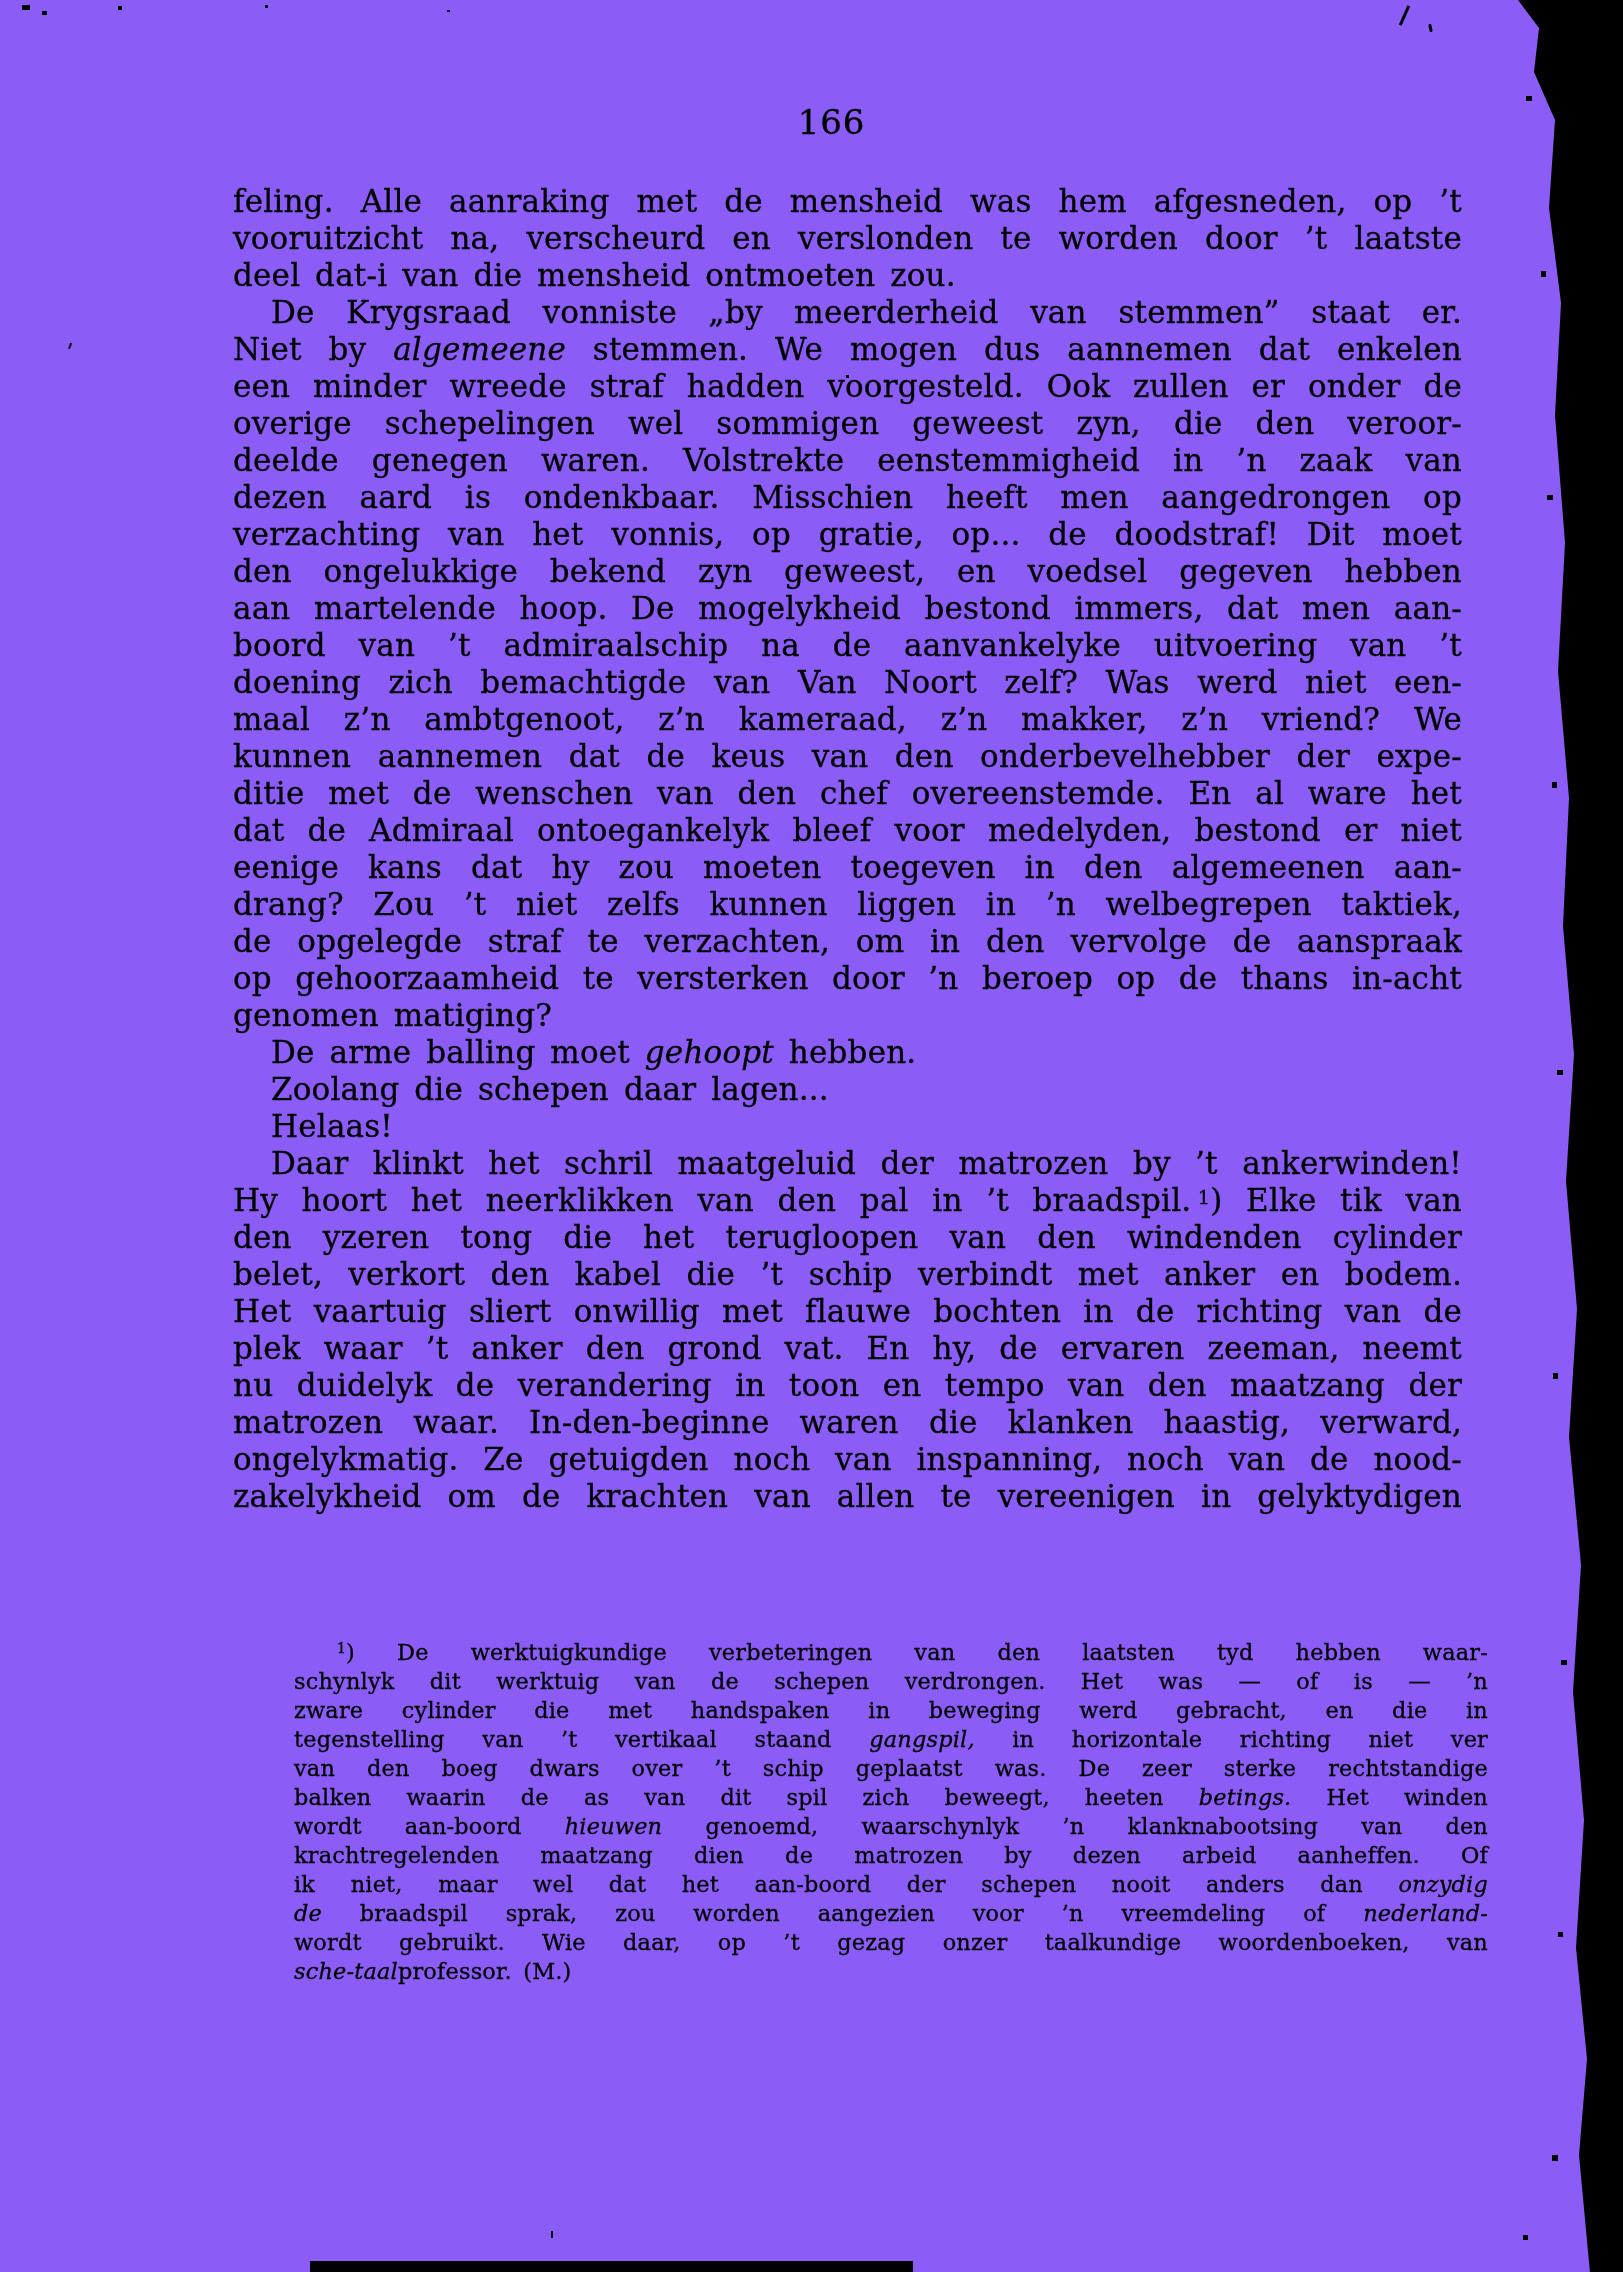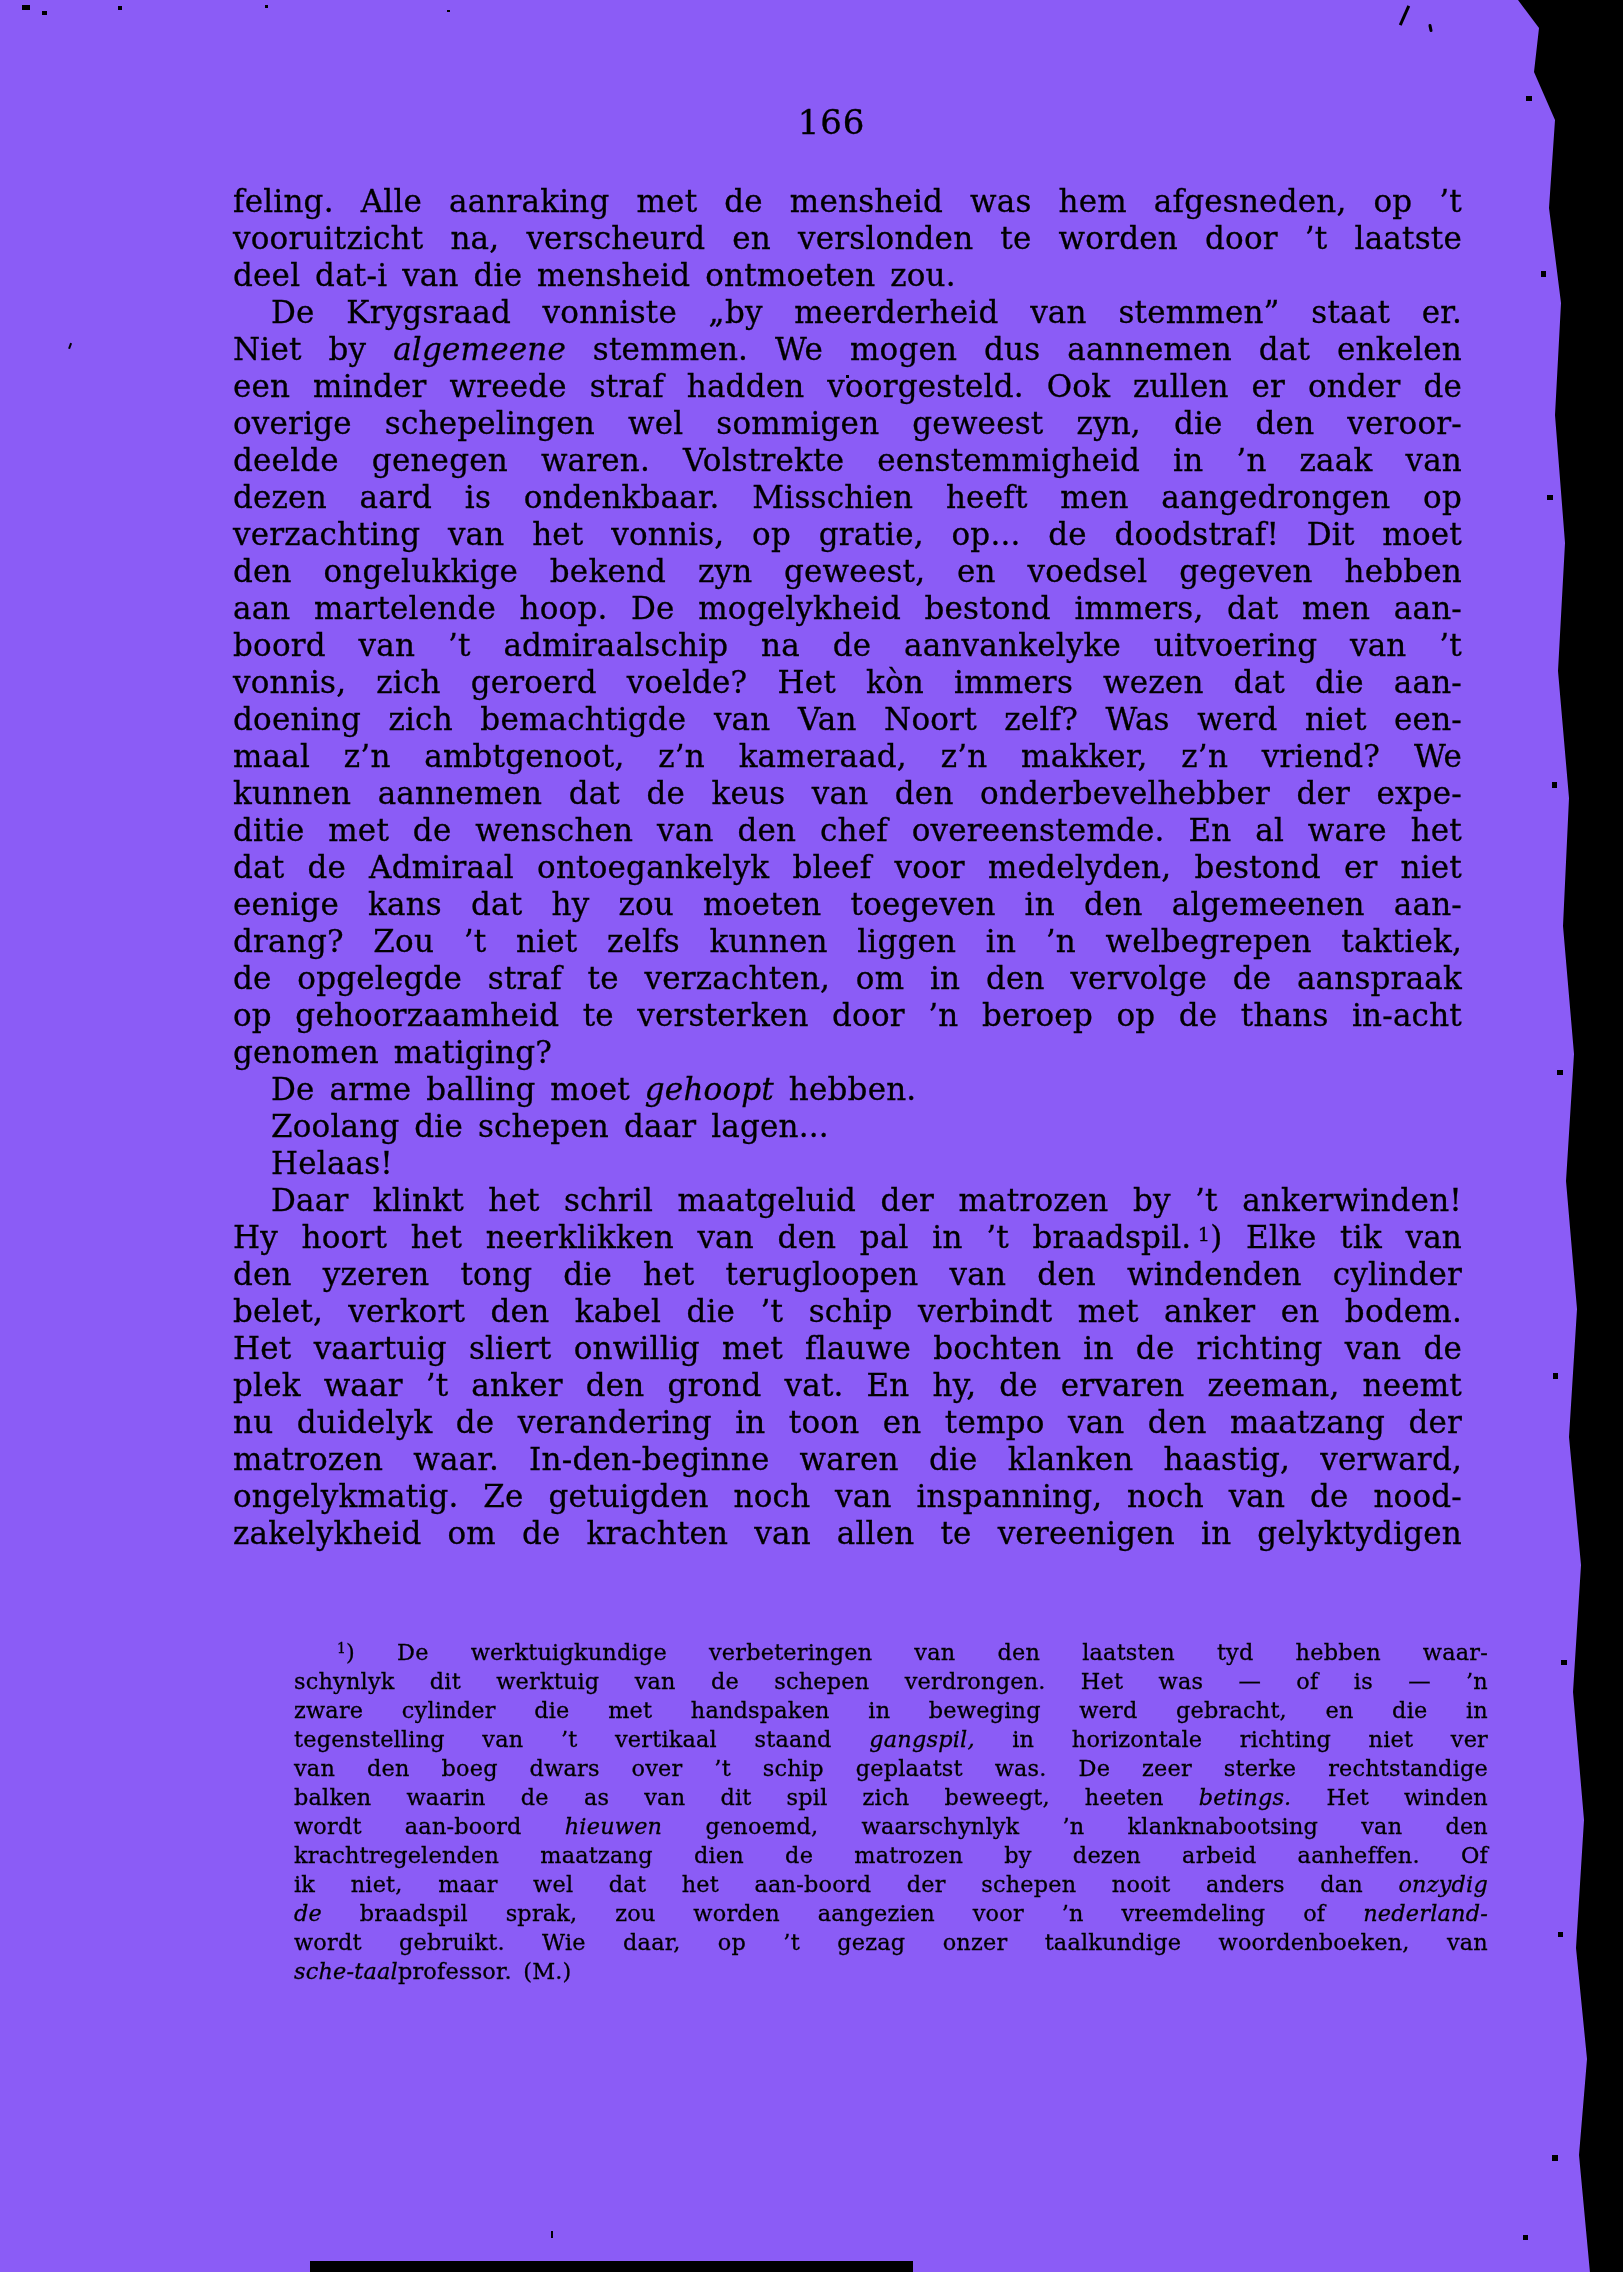--- a/index.html
+++ b/index.html
@@ -113,21 +113,20 @@
       <div class="body-line indent"><span>De Krygsraad vonniste „by meerderheid van stemmen” staat er.</span></div>
       <div class="body-line"><span>Niet by </span><i>algemeene</i><span> stemmen. We mogen dus aannemen dat enkelen</span></div>
       <div class="body-line"><span>een minder wreede straf hadden voorgesteld. Ook zullen er onder de</span></div>
       <div class="body-line"><span>overige schepelingen wel sommigen geweest zyn, die den veroor-</span></div>
       <div class="body-line"><span>deelde genegen waren. Volstrekte eenstemmigheid in ’n zaak van</span></div>
       <div class="body-line"><span>dezen aard is ondenkbaar. Misschien heeft men aangedrongen op</span></div>
       <div class="body-line"><span>verzachting van het vonnis, op gratie, op... de doodstraf! Dit moet</span></div>
       <div class="body-line"><span>den ongelukkige bekend zyn geweest, en voedsel gegeven hebben</span></div>
       <div class="body-line"><span>aan martelende hoop. De mogelykheid bestond immers, dat men aan-</span></div>
       <div class="body-line"><span>boord van ’t admiraalschip na de aanvankelyke uitvoering van ’t</span></div>
-      <div class="body-line"><span>vonnis, zich geroerd voelde? Het kòn immers wezen dat die aan-</span></div>
       <div class="body-line"><span>doening zich bemachtigde van Van Noort zelf? Was werd niet een-</span></div>
       <div class="body-line"><span>maal z’n ambtgenoot, z’n kameraad, z’n makker, z’n vriend? We</span></div>
       <div class="body-line"><span>kunnen aannemen dat de keus van den onderbevelhebber der expe-</span></div>
       <div class="body-line"><span>ditie met de wenschen van den chef overeenstemde. En al ware het</span></div>
       <div class="body-line"><span>dat de Admiraal ontoegankelyk bleef voor medelyden, bestond er niet</span></div>
       <div class="body-line"><span>eenige kans dat hy zou moeten toegeven in den algemeenen aan-</span></div>
       <div class="body-line"><span>drang? Zou ’t niet zelfs kunnen liggen in ’n welbegrepen taktiek,</span></div>
       <div class="body-line"><span>de opgelegde straf te verzachten, om in den vervolge de aanspraak</span></div>
       <div class="body-line"><span>op gehoorzaamheid te versterken door ’n beroep op de thans in-acht</span></div>
       <div class="body-line nojust"><span>genomen matiging?</span></div>

